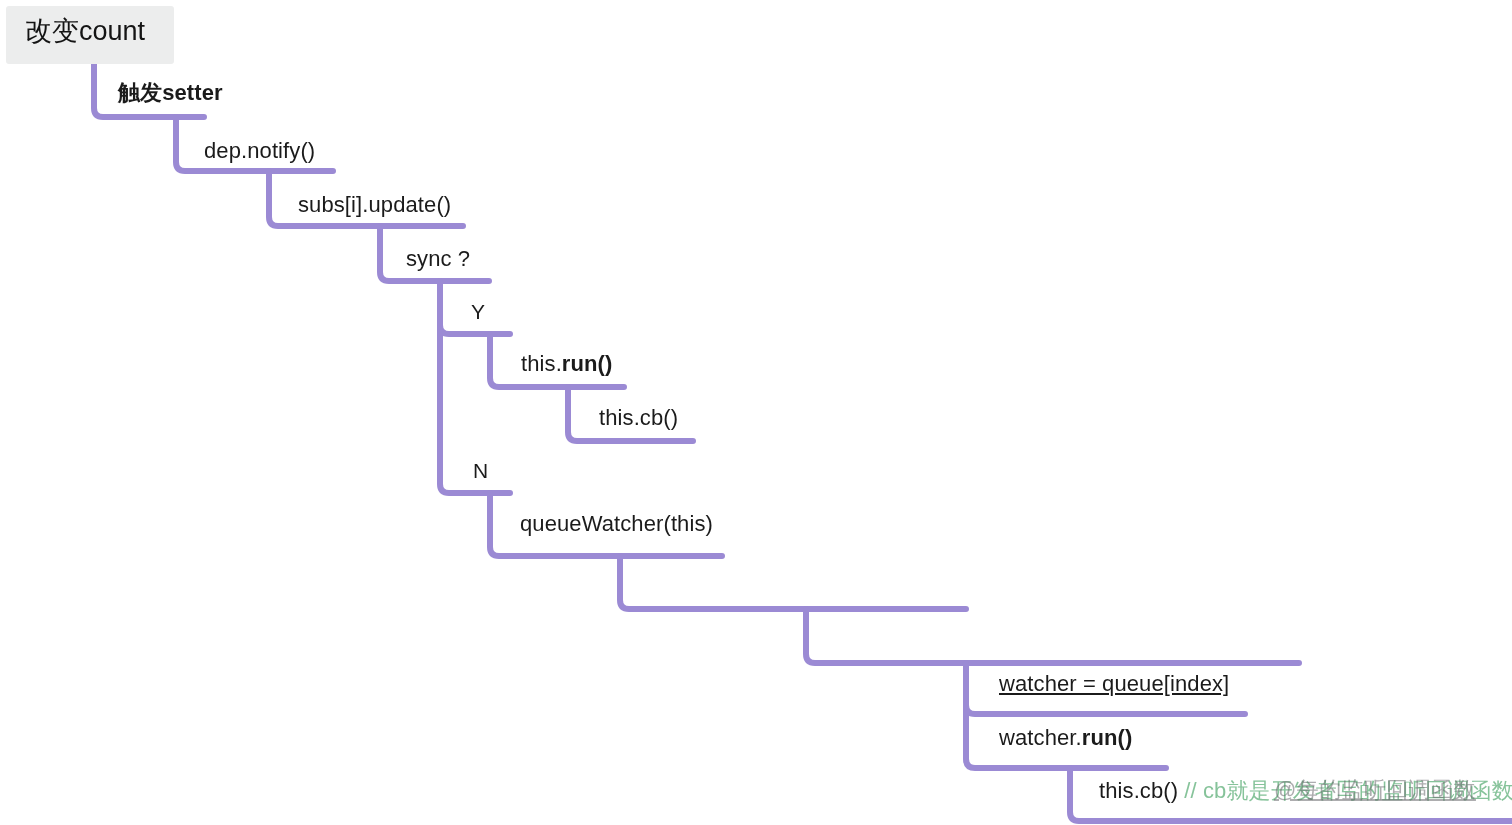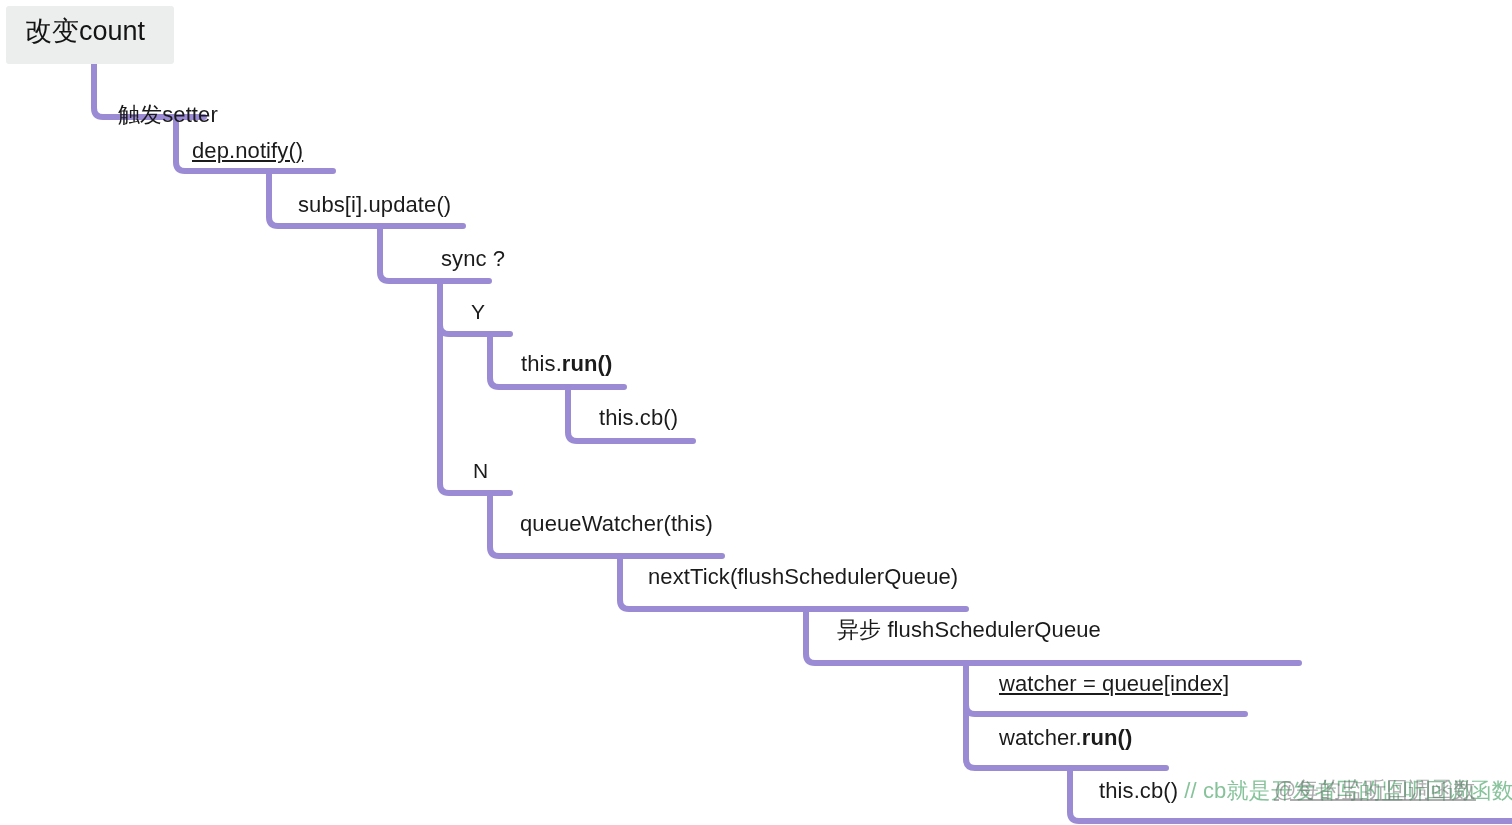--- a/index.html
+++ b/index.html
@@ -107,41 +107,39 @@
       <path d="M 966 663 L 966 705 Q 966 714 975 714 L 1245 714"></path>
       <path d="M 966 663 L 966 759 Q 966 768 975 768 L 1166 768"></path>
 
       <path d="M 1070 768 L 1070 812 Q 1070 821 1079 821 L 1512 821"></path>
     </g>
   </svg>
 
   <div class="root-box"></div>
   <div class="root-text">改变count</div>
 
-  <div class="node-label" style="left:118px; top:104px;">触发setter</div>
+  <div class="node-label" style="left:118px; top:82px;font-weight:bold;">触发setter</div>
 
-  <div class="node-label" style="left:192px; top:140px;text-decoration:underline;">dep.notify()</div>
+  <div class="node-label" style="left:204px; top:140px;">dep.notify()</div>
 
   <div class="node-label" style="left:298px; top:194px;text-align:right;">subs[i].update()</div>
 
-  <div class="node-label" style="left:406px; top:248px;margin-left:35px;">sync ?</div>
+  <div class="node-label" style="left:406px; top:248px;">sync ?</div>
 
   <div class="branch-flag" style="left:471px; top:301px;">Y</div>
 
   <div class="branch-flag" style="left:473px; top:460px;">N</div>
 
   <div class="node-label" style="left:521px; top:353px;text-align:center;"><span>this.</span><span class="bold-part">run()</span></div>
 
   <div class="node-label" style="left:599px; top:407px;">this.cb()</div>
 
   <div class="node-label" style="left:520px; top:513px;">queueWatcher(this)</div>
 
-  <div class="node-label" style="left:648px; top:566px;">nextTick(flushSchedulerQueue)</div>
 
-  <div class="node-label" style="left:837px; top:619px;">异步 flushSchedulerQueue</div>
 
   <div class="node-label" style="left:999px; top:673px;text-decoration:underline;">watcher = queue[index]</div>
 
   <div class="node-label" style="left:999px; top:727px;"><span>watcher.</span><span class="bold-part">run()</span></div>
 
   <div class="node-label" style="left:1099px; top:780px;"><span>this.cb() </span><span class="comment">// cb就是开发者写的监听回调函数</span></div>
 
   <div class="watermark">@每的监听回调函数</div>
 
 </div>

